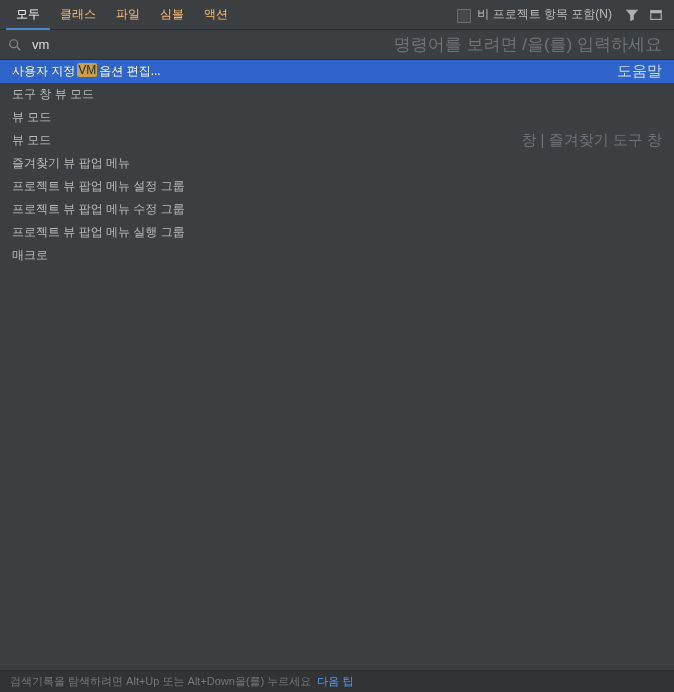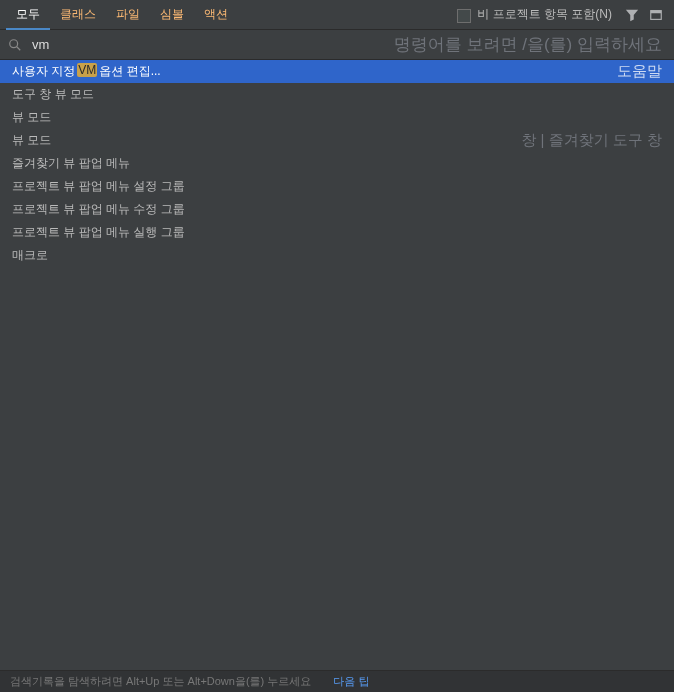--- a/index.html
+++ b/index.html
@@ -107,21 +107,21 @@
 }
 .footer {
   height: 22px;
   background: #313335;
   border-top: 1px solid #2b2b2b;
   display: flex;
   align-items: center;
   padding: 0 10px;
   font-size: 11px;
   color: #777;
-  gap: 22px;
+  gap: 6px;
 }
 .footer-link { color: #589df6; cursor: pointer; }
 </style>
 </head>
 <body>
 
 <div class="tabs">
   <div id="tabs-container" style="display: flex;">
       <div class="tab active">모두</div>
       <div class="tab">클래스</div>

